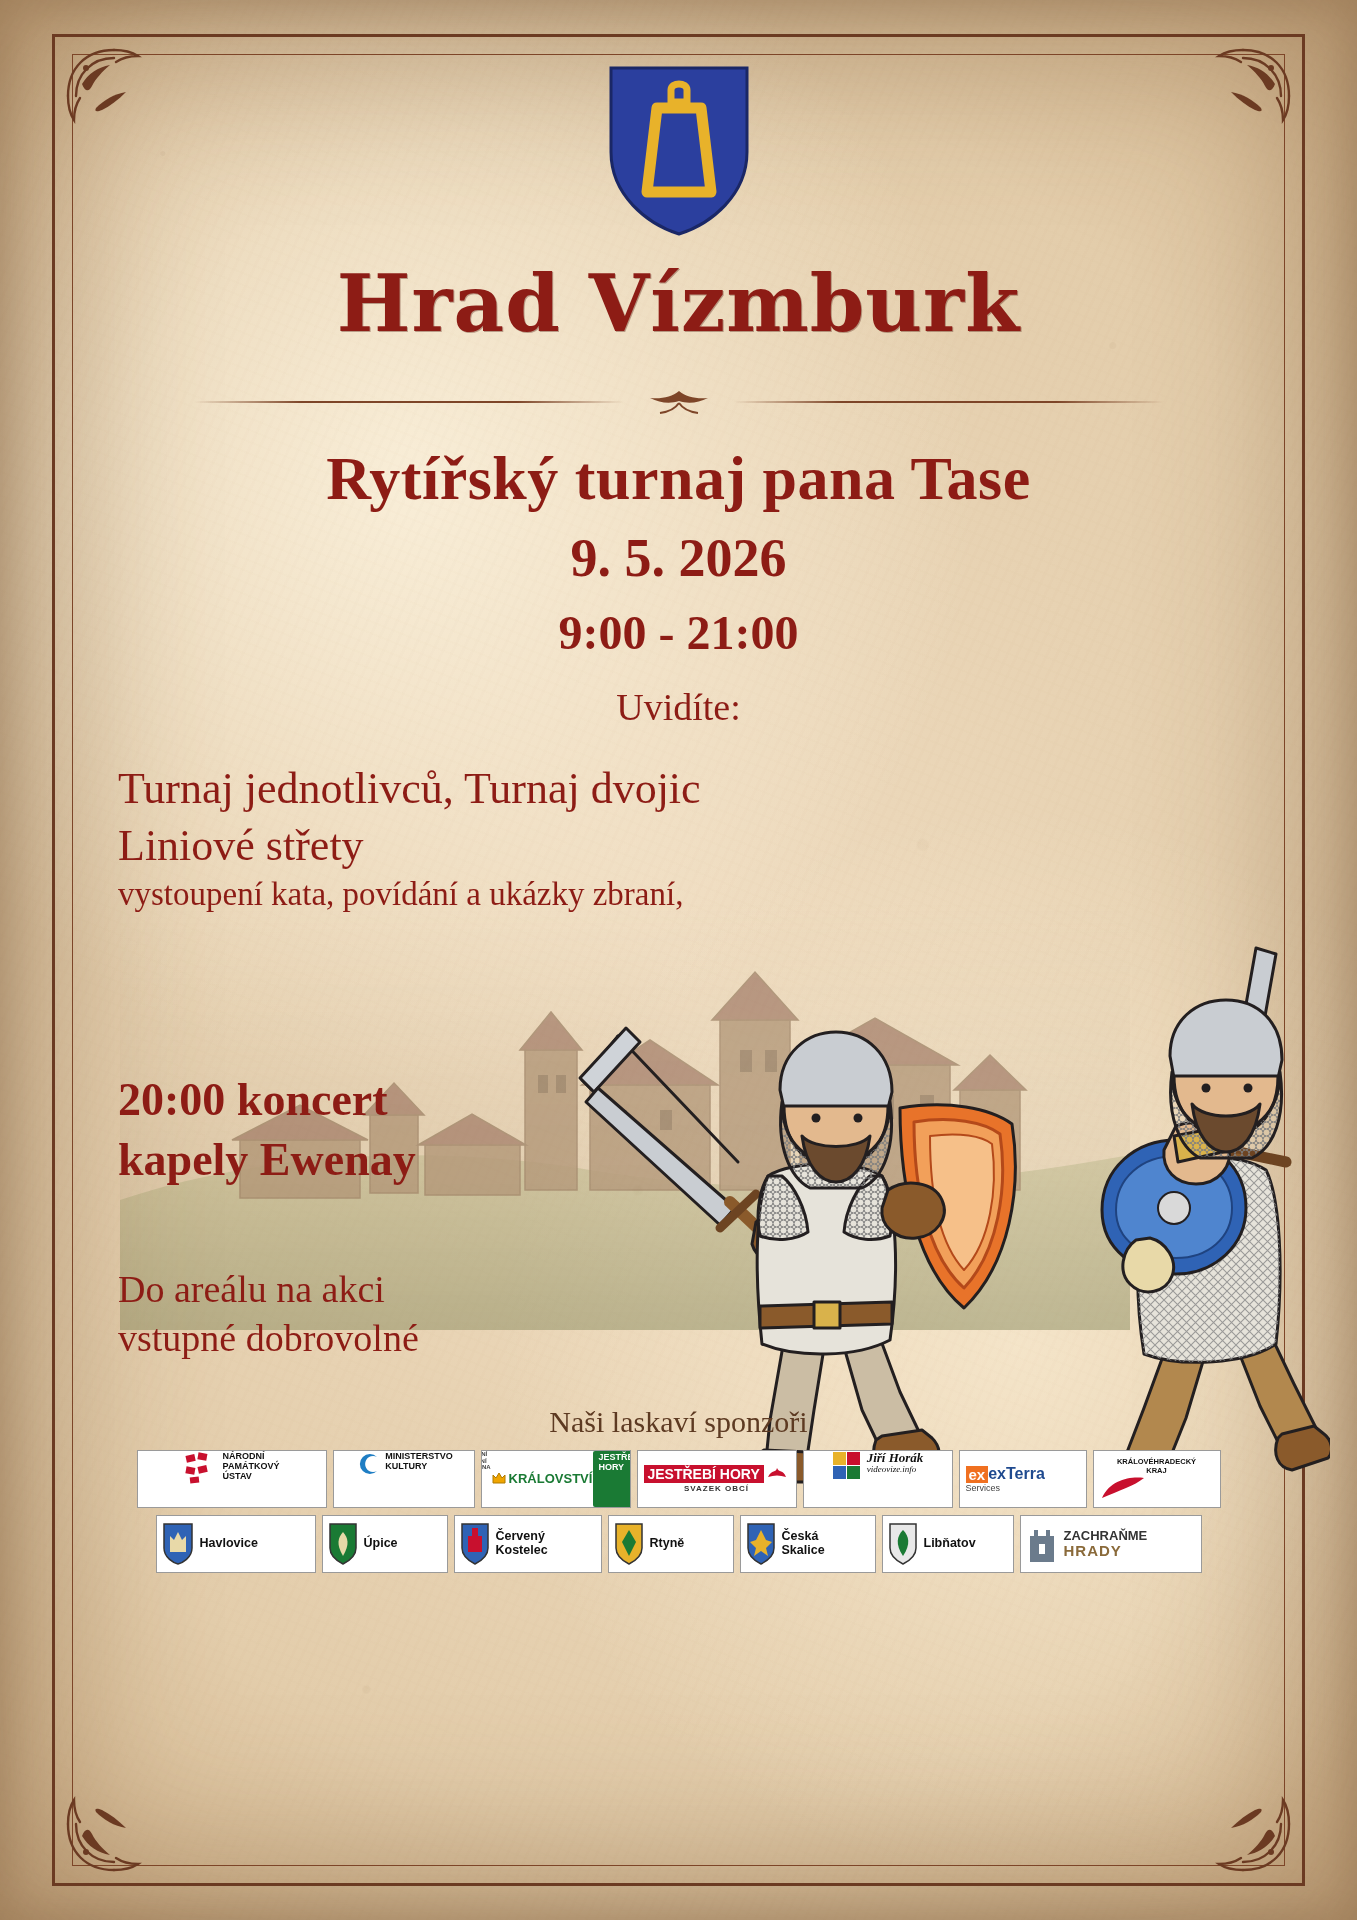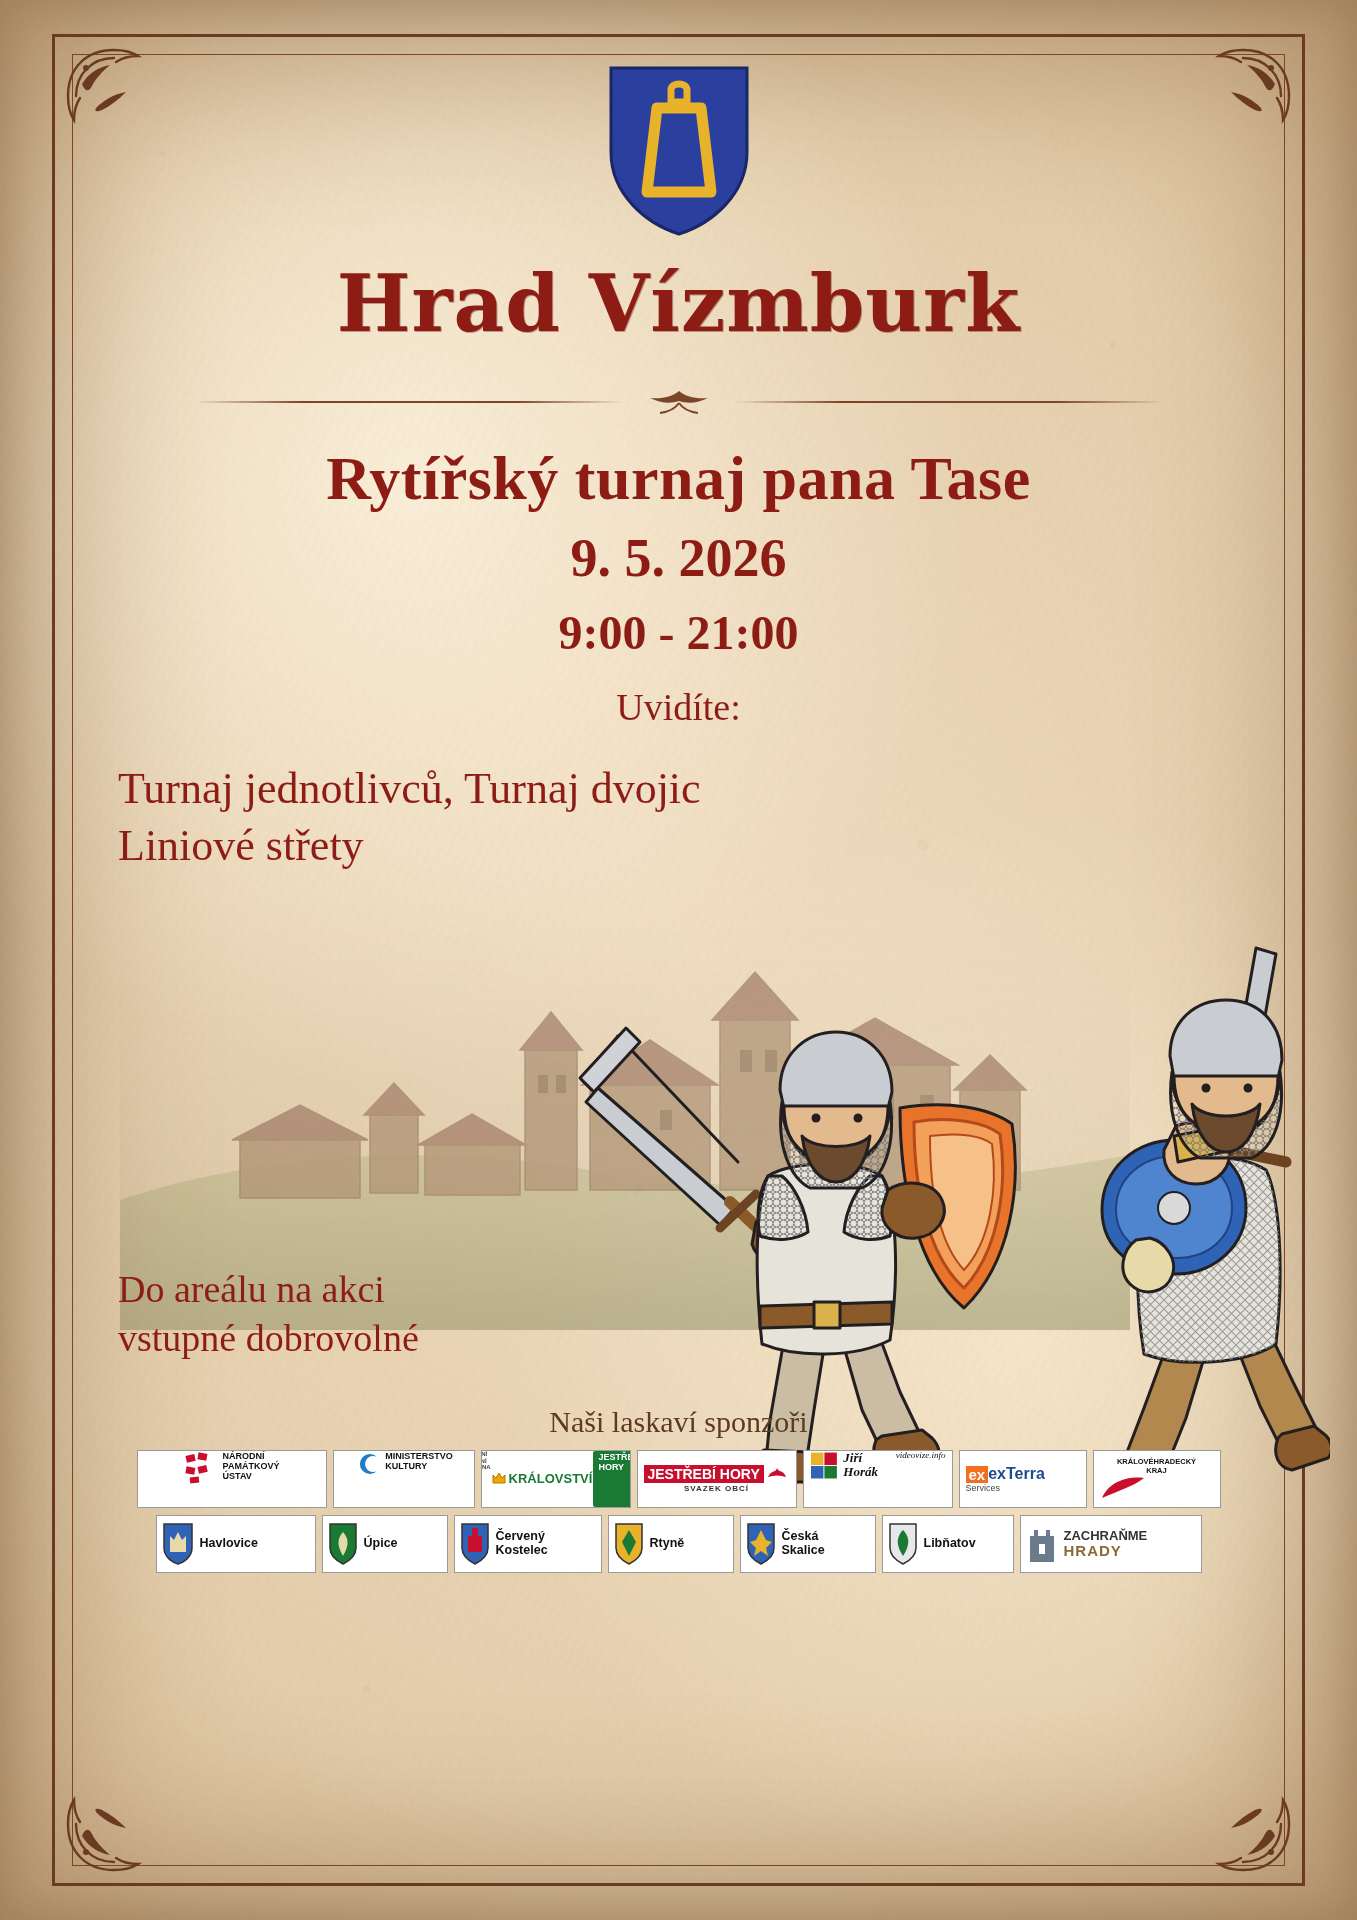--- a/index.html
+++ b/index.html
@@ -415,22 +415,27 @@
     </div>
 
     <div class="headline">Rytířský turnaj pana Tase</div>
     <div class="date">9. 5. 2026</div>
     <div class="time">9:00 - 21:00</div>
     <div class="seelabel">Uvidíte:</div>
 
     <div class="prog-block">
       <div class="prog-main">Turnaj jednotlivců, Turnaj dvojic</div>
       <div class="prog-main">Liniové střety</div>
+      <div class="prog-sub">vystoupení kata, povídání a ukázky zbraní,</div>
     </div>
 
+    <div class="concert">
+      <div>20:00 koncert</div>
+      <div>kapely Ewenay</div>
+    </div>
 
     <div class="entry">
       <div>Do areálu na akci</div>
       <div>vstupné dobrovolné</div>
     </div>
 
     <svg class="knights" viewBox="0 0 760 560">
       <defs>
         <pattern id="mail" width="7" height="7" patternUnits="userSpaceOnUse">
           <path d="M0,3.5 a3.5,3.5 0 1,0 7,0 a3.5,3.5 0 1,0 -7,0" fill="none" stroke="#7f7f7f" stroke-width="1"></path>
@@ -575,21 +580,21 @@
           <div class="lg-txt c" style="font-size:8px;letter-spacing:1px;color:#333">SVAZEK OBCÍ</div>
         </div>
 
         <div class="logo" style="width:150px">
           <svg width="30" height="30" viewBox="0 0 30 30">
             <rect x="1" y="1" width="13" height="13" fill="#e8b22a"></rect>
             <rect x="15" y="1" width="13" height="13" fill="#c8102e"></rect>
             <rect x="1" y="15" width="13" height="13" fill="#2f63b5"></rect>
             <rect x="15" y="15" width="13" height="13" fill="#1a7a34"></rect>
           </svg>
-          <div style="display:flex;flex-direction:row;line-height:1.1">
+          <div style="display:flex;flex-direction:column;line-height:1.1">
             <span style="font-family:'Liberation Serif',serif;font-style:italic;font-weight:bold;font-size:13px">Jiří Horák</span>
             <span style="font-family:'Liberation Serif',serif;font-style:italic;font-size:9px">videovize.info</span>
           </div>
         </div>
 
         <div class="logo" style="width:128px;flex-direction:column;gap:0">
           <div style="display:flex;align-items:center">
             <span style="background:#f07020;color:#fff;font-size:15px;font-weight:bold;padding:0 3px;border-radius:0">ex</span>
             <span style="font-size:16px;font-weight:bold;color:#1f4a8f">exTerra</span>
           </div>

